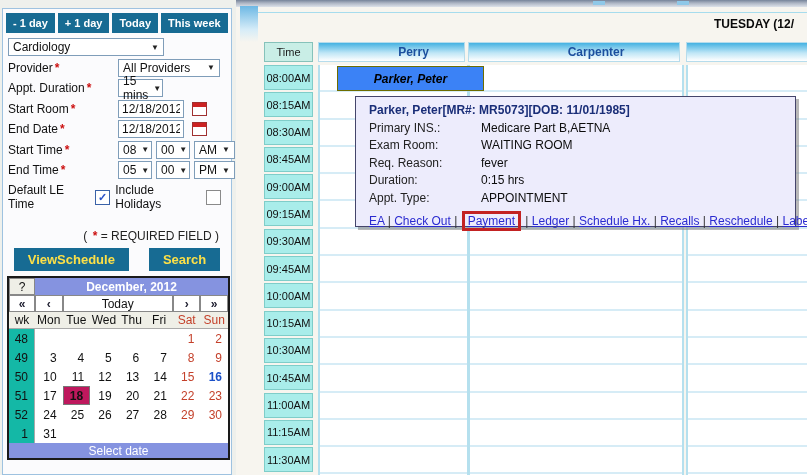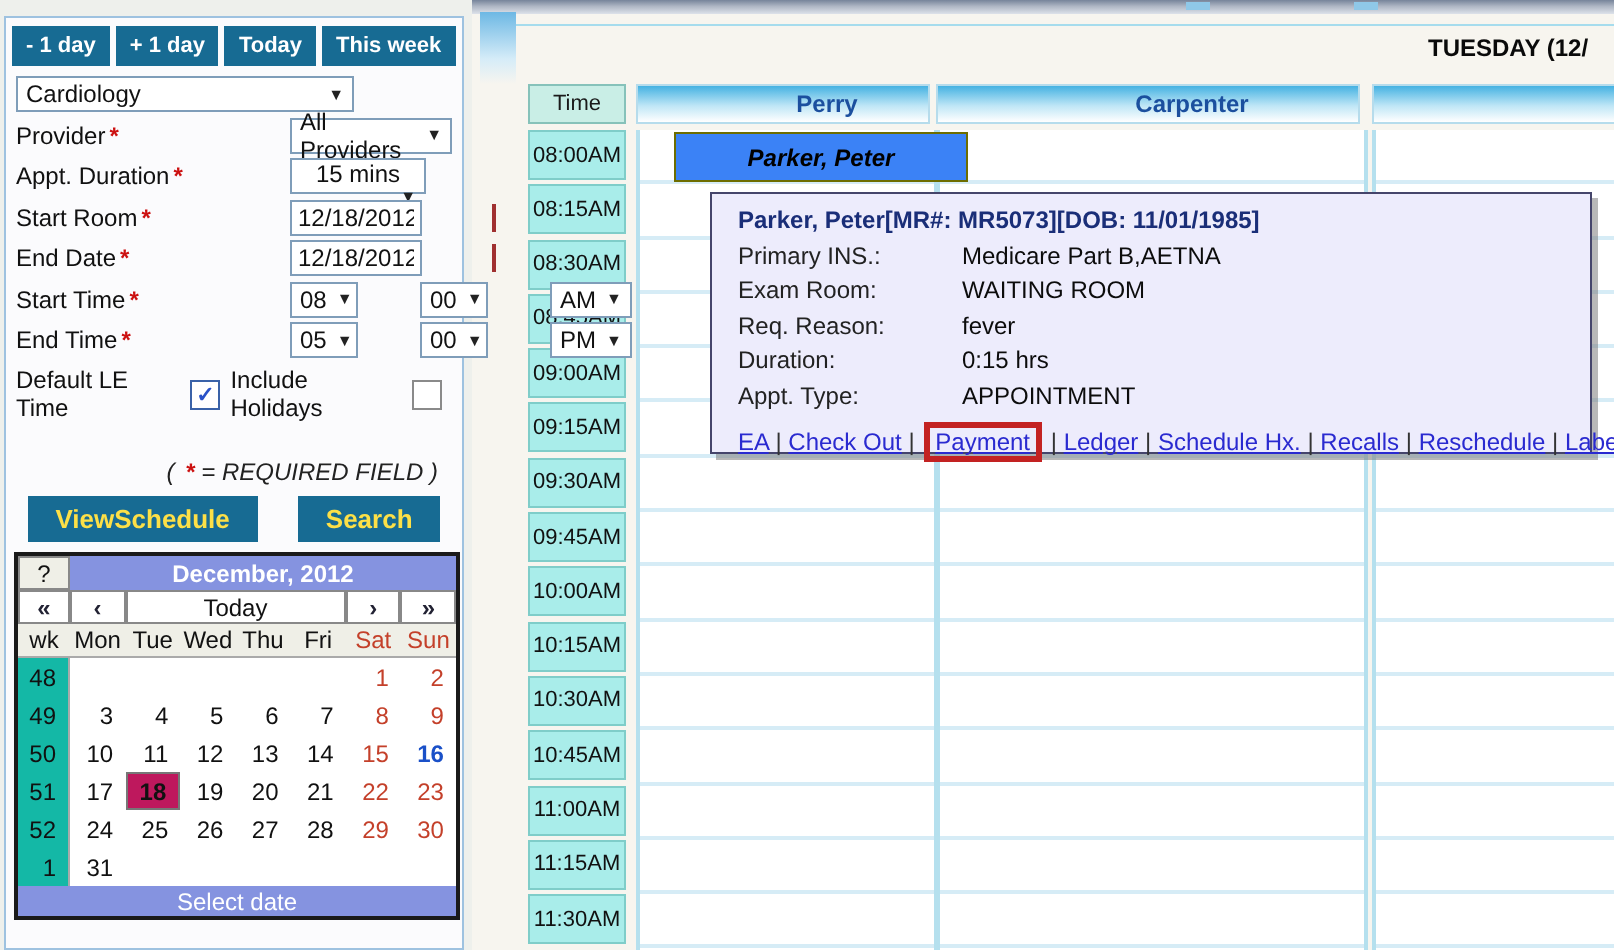--- a/index.html
+++ b/index.html
@@ -66,35 +66,35 @@
                    background:#cc2020;border-radius:60% 0 60% 0;transform:rotate(-12deg);}
   .collapse-btn{position:absolute;right:-14px;top:0;width:29px;height:21px;background:#176b93;
                 border:1px solid #0f5578;color:#fff;font-weight:bold;font-size:12px;text-align:center;
                 line-height:20px;cursor:pointer;letter-spacing:-1px;}
   .nav-row{margin:4px 2px 2px 3px;white-space:nowrap;}
   .nav-btn{display:inline-block;background:#176b93;color:#fff;font-weight:bold;font-size:11px;
            padding:4px 7px;margin-right:3px;border:none;cursor:pointer;font-family:inherit;}
   .sel{border:1px solid #7f9db9;background:#fff;height:18px;box-sizing:border-box;font-size:12px;
        display:inline-flex;align-items:center;padding:0 4px;cursor:pointer;}
   .sel .arr{margin-left:auto;font-size:8px;color:#222;padding-left:5px;}
-  .specialty{width:169px;margin:5px 0 2px 5px;display:flex;}
-  .frow{display:flex;align-items:center;margin:2.5px 5px;height:18px;gap:27px;}
+  .specialty{width:156px;margin:5px 0 2px 5px;display:flex;}
+  .frow{display:flex;align-items:center;margin:2.5px 5px;height:18px;}
   .flabel{width:110px;font-size:12px;color:#111;flex:none;}
   .req{color:#cc1111;font-weight:bold;margin-left:2px;}
-  .w102{width:102px;} .w54{width:68px;flex-direction:column;} .w34{width:34px;margin-right:4px;} .w40{width:60px;}
+  .w102{width:102px;} .w54{width:45px;} .w34{width:34px;margin-right:4px;} .w40{width:60px;}
   .date-input{width:66px;height:18px;box-sizing:border-box;border:1px solid #7f9db9;font-size:12px;
               padding:1px 3px;font-family:inherit;color:#111;background:#fff;}
   .cal-icon{width:15px;height:14px;margin-left:8px;border:1px solid #a03030;box-sizing:border-box;
             background:linear-gradient(180deg,#cc2222 0,#cc2222 4px,#fff 4px);cursor:pointer;}
   .check-row{display:flex;align-items:center;margin:4px 5px 18px;font-size:12px;}
   .cb{width:13px;height:13px;border:1px solid #3a62a8;background:#fff;margin:0 5px 0 6px;
       display:inline-flex;align-items:center;justify-content:center;font-size:11px;color:#2a52c8;
       font-weight:bold;cursor:pointer;flex:none;}
   .cb.plain{border:1px solid #8a8a8a;margin-left:7px;}
-  .req-note{text-align:right;margin:3px 12px 2px 0;font-size:12px;color:#222;font-style:italic;}
+  .req-note{text-align:right;margin:3px 12px 2px 0;font-size:12px;color:#222;}
   .action-row{display:flex;justify-content:center;gap:20px;margin:5px 0 4px;}
   .action-btn{background:#176b93;color:#fde047;font-weight:bold;font-size:13px;padding:4px 14px;
               border:none;cursor:pointer;font-family:inherit;}
 
   
   .mini-cal{margin:5px 3px 0 4px;border:2px solid #1a1a1a;width:219px;background:#fff;}
   #cal-grid{display:grid;grid-template-columns:26px repeat(7,1fr);}
   .cal-cell{height:17px;display:flex;align-items:center;justify-content:center;font-size:12px;box-sizing:border-box;}
   .cal-help{background:#efefe7;border:1px solid #888;cursor:pointer;}
   .cal-month{grid-column:2/9;background:#8593e0;color:#fff;font-weight:bold;}

